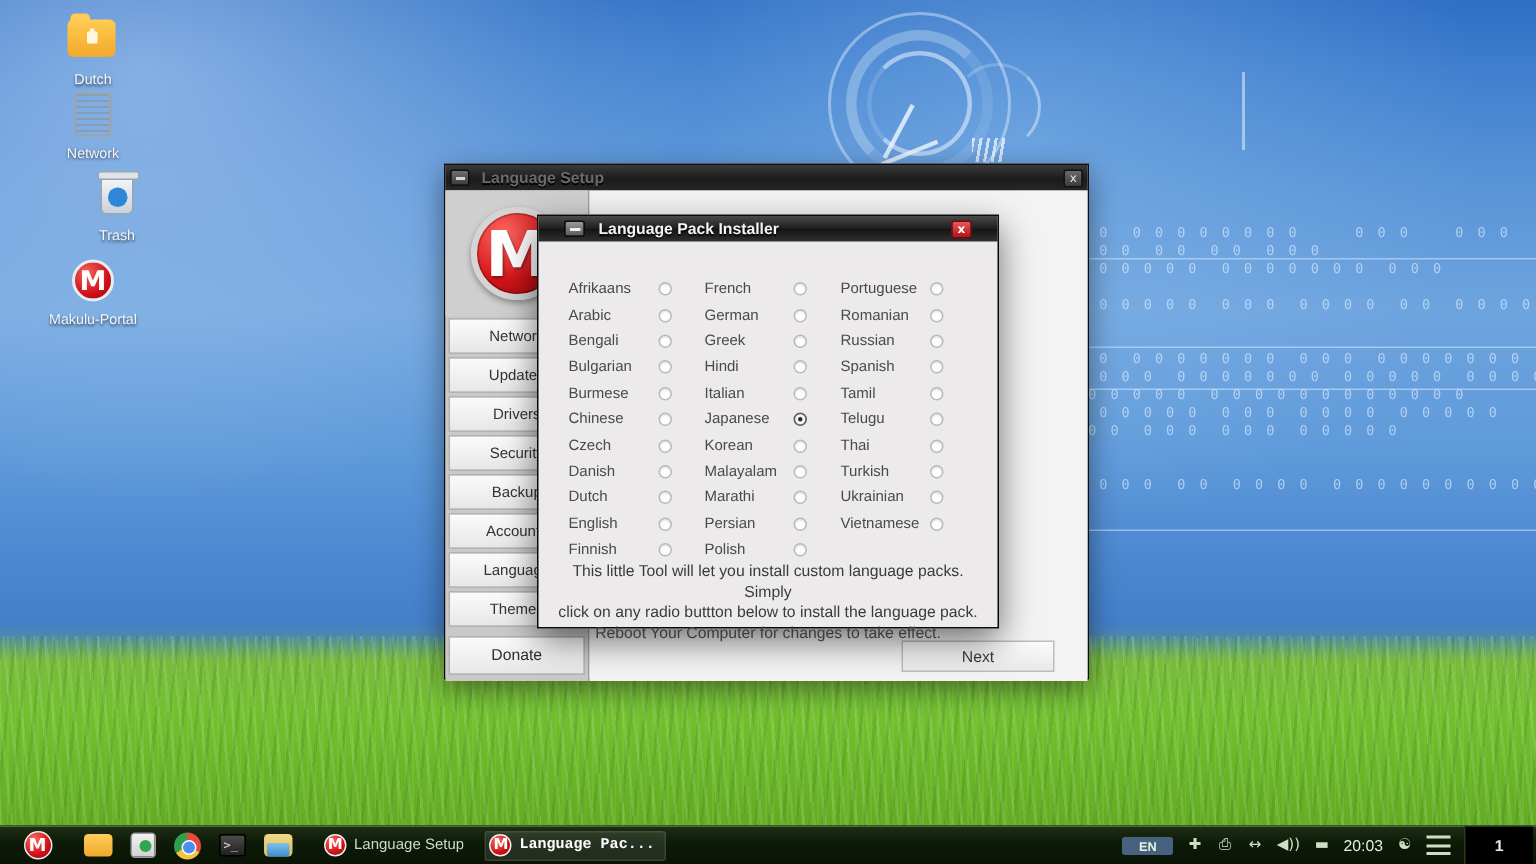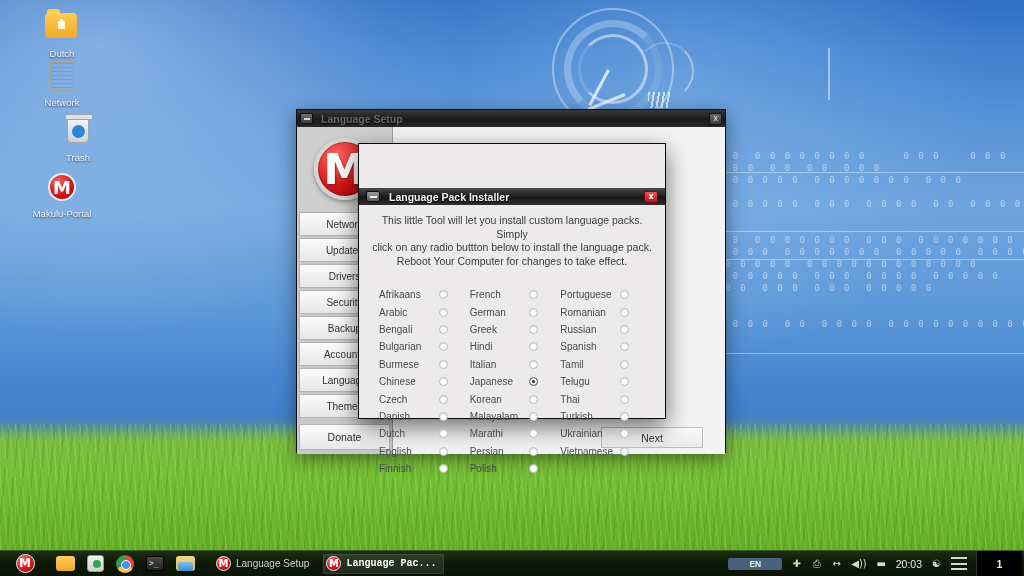--- a/index.html
+++ b/index.html
@@ -273,21 +273,21 @@
   #win-installer {
     position: absolute; left: 358px; top: 143px;
     width: 308px; height: 276px;
     background: #eceaea;
     border: 1px solid #0a0a0a;
     box-shadow: 0 8px 22px rgba(0,0,0,.55);
   }
   #win-installer .titlebar {
     height: 17px;
     background: linear-gradient(to bottom, #4a4a4a, #1d1d1d 50%, #141414 51%, #303030);
-    display: flex; align-items: center; padding: 0 7px; margin-top: 44px;
+    display: flex; align-items: center; padding: 0 17px;
   }
   #win-installer .tb-icon {
     width: 14px; height: 11px; border-radius: 2px; flex: none;
     background: linear-gradient(to bottom,#9a9a9a,#5a5a5a);
     border: 1px solid #0d0d0d; position: relative;
   }
   #win-installer .tb-icon:after {
     content: ""; position: absolute; left: 3px; top: 4px;
     width: 7px; height: 2px; background: #f0f0f0;
   }
@@ -421,21 +421,21 @@
     gap: 9px; padding-right: 2px; height: 26px;
   }
   #tray .ti {
     font-size: 10px; color: #cfe0c2;
     display: flex; align-items: center; justify-content: center;
     min-width: 11px; height: 26px;
     font-family: "DejaVu Sans", sans-serif;
   }
   #tray .kbd {
     font-size: 8.5px; font-weight: bold; color: #e8f0e0;
-    background: #46627e; padding: 1px 21px; border-radius: 2px;
+    background: #46627e; padding: 1px 11px; border-radius: 2px;
     font-family: "Liberation Sans", sans-serif;
   }
   #tray .clock { font-size: 10.5px; color: #e6efdd; font-family: "Liberation Sans", sans-serif; }
   #hamburger {
     width: 16px; height: 13px; display: flex; flex-direction: column;
     justify-content: space-between;
   }
   #hamburger i { display: block; height: 2px; background: #cfe0c2; }
   #workspace {
     width: 46px; height: 26px; background: #000;
@@ -562,154 +562,154 @@
     </div>
   </div>
 
   <div id="win-installer">
     <div class="titlebar">
       <div class="tb-icon"></div>
       <div class="tb-title">Language Pack Installer</div>
       <div class="tb-close">x</div>
     </div>
     <div id="installer-body">
+      <div id="lang-grid">
+          <div class="lang-item">
+            <span class="name">Afrikaans</span>
+            <span class="radio"></span>
+          </div>
+          <div class="lang-item">
+            <span class="name">French</span>
+            <span class="radio"></span>
+          </div>
+          <div class="lang-item">
+            <span class="name">Portuguese</span>
+            <span class="radio"></span>
+          </div>
+          <div class="lang-item">
+            <span class="name">Arabic</span>
+            <span class="radio"></span>
+          </div>
+          <div class="lang-item">
+            <span class="name">German</span>
+            <span class="radio"></span>
+          </div>
+          <div class="lang-item">
+            <span class="name">Romanian</span>
+            <span class="radio"></span>
+          </div>
+          <div class="lang-item">
+            <span class="name">Bengali</span>
+            <span class="radio"></span>
+          </div>
+          <div class="lang-item">
+            <span class="name">Greek</span>
+            <span class="radio"></span>
+          </div>
+          <div class="lang-item">
+            <span class="name">Russian</span>
+            <span class="radio"></span>
+          </div>
+          <div class="lang-item">
+            <span class="name">Bulgarian</span>
+            <span class="radio"></span>
+          </div>
+          <div class="lang-item">
+            <span class="name">Hindi</span>
+            <span class="radio"></span>
+          </div>
+          <div class="lang-item">
+            <span class="name">Spanish</span>
+            <span class="radio"></span>
+          </div>
+          <div class="lang-item">
+            <span class="name">Burmese</span>
+            <span class="radio"></span>
+          </div>
+          <div class="lang-item">
+            <span class="name">Italian</span>
+            <span class="radio"></span>
+          </div>
+          <div class="lang-item">
+            <span class="name">Tamil</span>
+            <span class="radio"></span>
+          </div>
+          <div class="lang-item">
+            <span class="name">Chinese</span>
+            <span class="radio"></span>
+          </div>
+          <div class="lang-item">
+            <span class="name">Japanese</span>
+            <span class="radio on"></span>
+          </div>
+          <div class="lang-item">
+            <span class="name">Telugu</span>
+            <span class="radio"></span>
+          </div>
+          <div class="lang-item">
+            <span class="name">Czech</span>
+            <span class="radio"></span>
+          </div>
+          <div class="lang-item">
+            <span class="name">Korean</span>
+            <span class="radio"></span>
+          </div>
+          <div class="lang-item">
+            <span class="name">Thai</span>
+            <span class="radio"></span>
+          </div>
+          <div class="lang-item">
+            <span class="name">Danish</span>
+            <span class="radio"></span>
+          </div>
+          <div class="lang-item">
+            <span class="name">Malayalam</span>
+            <span class="radio"></span>
+          </div>
+          <div class="lang-item">
+            <span class="name">Turkish</span>
+            <span class="radio"></span>
+          </div>
+          <div class="lang-item">
+            <span class="name">Dutch</span>
+            <span class="radio"></span>
+          </div>
+          <div class="lang-item">
+            <span class="name">Marathi</span>
+            <span class="radio"></span>
+          </div>
+          <div class="lang-item">
+            <span class="name">Ukrainian</span>
+            <span class="radio"></span>
+          </div>
+          <div class="lang-item">
+            <span class="name">English</span>
+            <span class="radio"></span>
+          </div>
+          <div class="lang-item">
+            <span class="name">Persian</span>
+            <span class="radio"></span>
+          </div>
+          <div class="lang-item">
+            <span class="name">Vietnamese</span>
+            <span class="radio"></span>
+          </div>
+          <div class="lang-item">
+            <span class="name">Finnish</span>
+            <span class="radio"></span>
+          </div>
+          <div class="lang-item">
+            <span class="name">Polish</span>
+            <span class="radio"></span>
+          </div>
+          <div class="lang-item"></div>
+        </div>
       <div id="installer-desc">This little Tool will let you install custom language packs. Simply
 click on any radio buttton below to install the language pack.
 Reboot Your Computer for changes to take effect.</div>
-      <div id="lang-grid">
-          <div class="lang-item">
-            <span class="name">Afrikaans</span>
-            <span class="radio"></span>
-          </div>
-          <div class="lang-item">
-            <span class="name">French</span>
-            <span class="radio"></span>
-          </div>
-          <div class="lang-item">
-            <span class="name">Portuguese</span>
-            <span class="radio"></span>
-          </div>
-          <div class="lang-item">
-            <span class="name">Arabic</span>
-            <span class="radio"></span>
-          </div>
-          <div class="lang-item">
-            <span class="name">German</span>
-            <span class="radio"></span>
-          </div>
-          <div class="lang-item">
-            <span class="name">Romanian</span>
-            <span class="radio"></span>
-          </div>
-          <div class="lang-item">
-            <span class="name">Bengali</span>
-            <span class="radio"></span>
-          </div>
-          <div class="lang-item">
-            <span class="name">Greek</span>
-            <span class="radio"></span>
-          </div>
-          <div class="lang-item">
-            <span class="name">Russian</span>
-            <span class="radio"></span>
-          </div>
-          <div class="lang-item">
-            <span class="name">Bulgarian</span>
-            <span class="radio"></span>
-          </div>
-          <div class="lang-item">
-            <span class="name">Hindi</span>
-            <span class="radio"></span>
-          </div>
-          <div class="lang-item">
-            <span class="name">Spanish</span>
-            <span class="radio"></span>
-          </div>
-          <div class="lang-item">
-            <span class="name">Burmese</span>
-            <span class="radio"></span>
-          </div>
-          <div class="lang-item">
-            <span class="name">Italian</span>
-            <span class="radio"></span>
-          </div>
-          <div class="lang-item">
-            <span class="name">Tamil</span>
-            <span class="radio"></span>
-          </div>
-          <div class="lang-item">
-            <span class="name">Chinese</span>
-            <span class="radio"></span>
-          </div>
-          <div class="lang-item">
-            <span class="name">Japanese</span>
-            <span class="radio on"></span>
-          </div>
-          <div class="lang-item">
-            <span class="name">Telugu</span>
-            <span class="radio"></span>
-          </div>
-          <div class="lang-item">
-            <span class="name">Czech</span>
-            <span class="radio"></span>
-          </div>
-          <div class="lang-item">
-            <span class="name">Korean</span>
-            <span class="radio"></span>
-          </div>
-          <div class="lang-item">
-            <span class="name">Thai</span>
-            <span class="radio"></span>
-          </div>
-          <div class="lang-item">
-            <span class="name">Danish</span>
-            <span class="radio"></span>
-          </div>
-          <div class="lang-item">
-            <span class="name">Malayalam</span>
-            <span class="radio"></span>
-          </div>
-          <div class="lang-item">
-            <span class="name">Turkish</span>
-            <span class="radio"></span>
-          </div>
-          <div class="lang-item">
-            <span class="name">Dutch</span>
-            <span class="radio"></span>
-          </div>
-          <div class="lang-item">
-            <span class="name">Marathi</span>
-            <span class="radio"></span>
-          </div>
-          <div class="lang-item">
-            <span class="name">Ukrainian</span>
-            <span class="radio"></span>
-          </div>
-          <div class="lang-item">
-            <span class="name">English</span>
-            <span class="radio"></span>
-          </div>
-          <div class="lang-item">
-            <span class="name">Persian</span>
-            <span class="radio"></span>
-          </div>
-          <div class="lang-item">
-            <span class="name">Vietnamese</span>
-            <span class="radio"></span>
-          </div>
-          <div class="lang-item">
-            <span class="name">Finnish</span>
-            <span class="radio"></span>
-          </div>
-          <div class="lang-item">
-            <span class="name">Polish</span>
-            <span class="radio"></span>
-          </div>
-          <div class="lang-item"></div>
-        </div>
     </div>
   </div>
 
   <div id="taskbar">
     <div class="tb-sep"></div>
     <div class="launcher">
         <div class="m">M</div>
       </div>
     <div class="tb-sep"></div>
     <div class="launcher">

